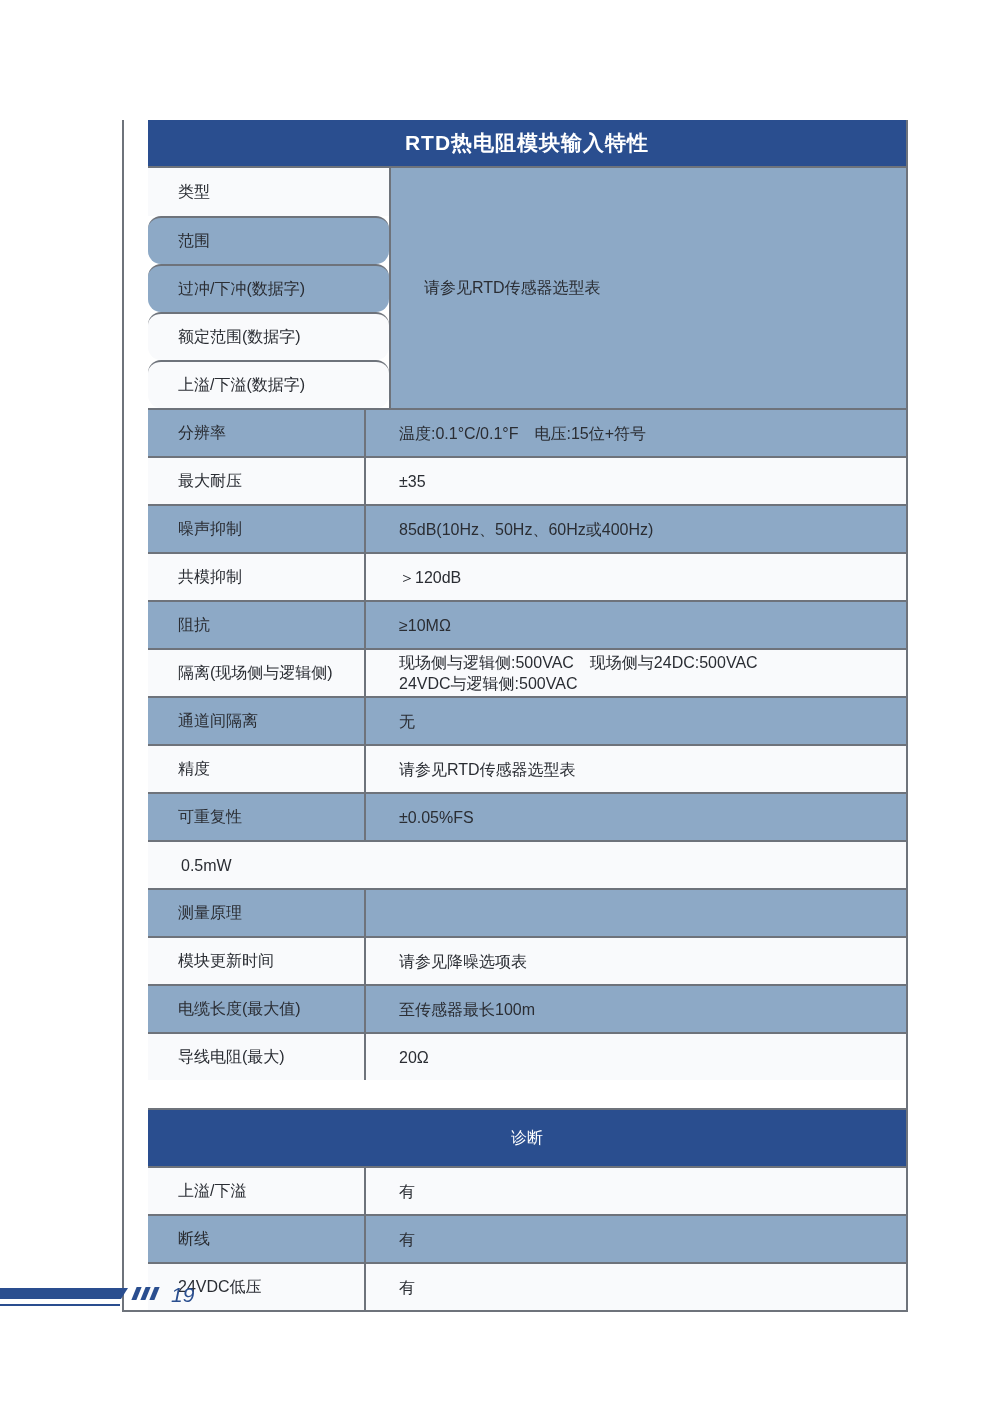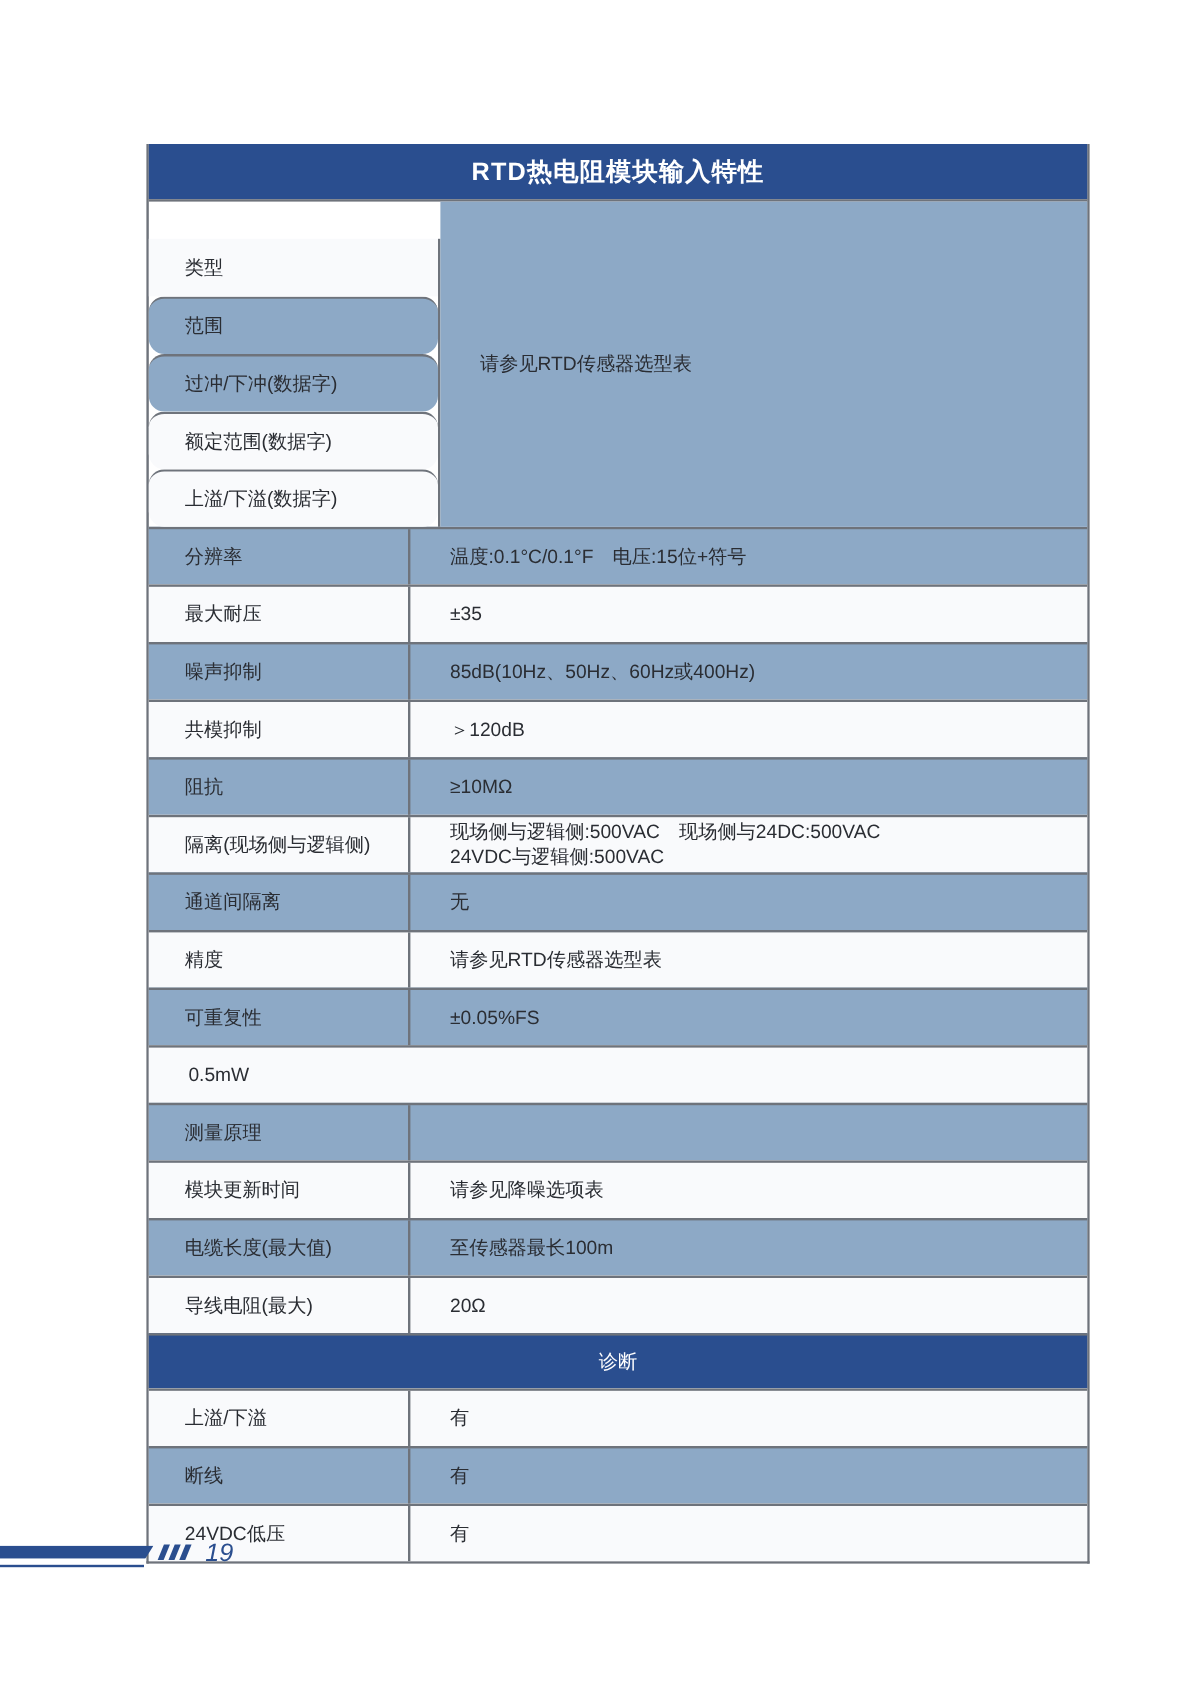--- a/index.html
+++ b/index.html
@@ -12,52 +12,52 @@
   *{box-sizing:border-box;}
   html,body{margin:0;padding:0;}
   body{
     width:1000px;height:1402px;position:relative;overflow:hidden;
     background:#ffffff;
     font-family:"Liberation Sans","DejaVu Sans",sans-serif;
     color:var(--text);
   }
   .spec-table{
     position:absolute;left:122px;top:120px;width:786px;
-    border:2px solid var(--border);border-top:none;
+    border:2px solid var(--border);border-top:none;padding-left:24px;
   }
   .title-bar{
     height:46px;background:var(--header-blue);
     display:flex;align-items:center;justify-content:center;
     color:#ffffff;font-size:21px;font-weight:bold;letter-spacing:1px;
   }
   .merged-section{display:flex;border-top:2px solid var(--border);}
-  .labels-col{width:243px;border-right:2px solid var(--border);margin-top:31px;}
+  .labels-col{width:243px;border-right:2px solid var(--border);}
   .labels-col .cell{
     height:48px;display:flex;align-items:center;padding-left:30px;font-size:16px;
   }
   .labels-col .cell + .cell{border-top:2px solid var(--border);border-radius:13px;}
   .merged-value{
     flex:1;background:var(--row-blue);
     display:flex;align-items:center;padding-left:33px;font-size:16px;
   }
   .row{display:flex;border-top:2px solid var(--border);min-height:48px;}
   .row .label{
     width:218px;border-right:2px solid var(--border);
     display:flex;align-items:center;padding-left:30px;font-size:16px;flex-shrink:0;
   }
   .row .value{
     flex:1;display:flex;flex-direction:column;justify-content:center;
     padding-left:33px;font-size:16px;line-height:21px;border-radius:23px;
   }
   .shade-white{background:var(--row-white);}
   .shade-blue{background:var(--row-blue);}
   .diag-header{
-    height:46px;background:var(--header-blue);border-top:2px solid var(--border);
+    height:58px;background:var(--header-blue);border-top:2px solid var(--border);
     display:flex;align-items:center;justify-content:center;
-    color:#ffffff;font-size:16px;
+    color:#ffffff;font-size:16px;margin-top:28px;
   }
   
   .footer-bar{
     position:absolute;left:0;top:1288px;width:128px;height:11px;
     background:var(--header-blue);
     clip-path:polygon(0 0,100% 0,calc(100% - 7px) 100%,0 100%);
   }
   .footer-underline{
     position:absolute;left:0;top:1304px;width:120px;height:2px;
     background:var(--header-blue);

